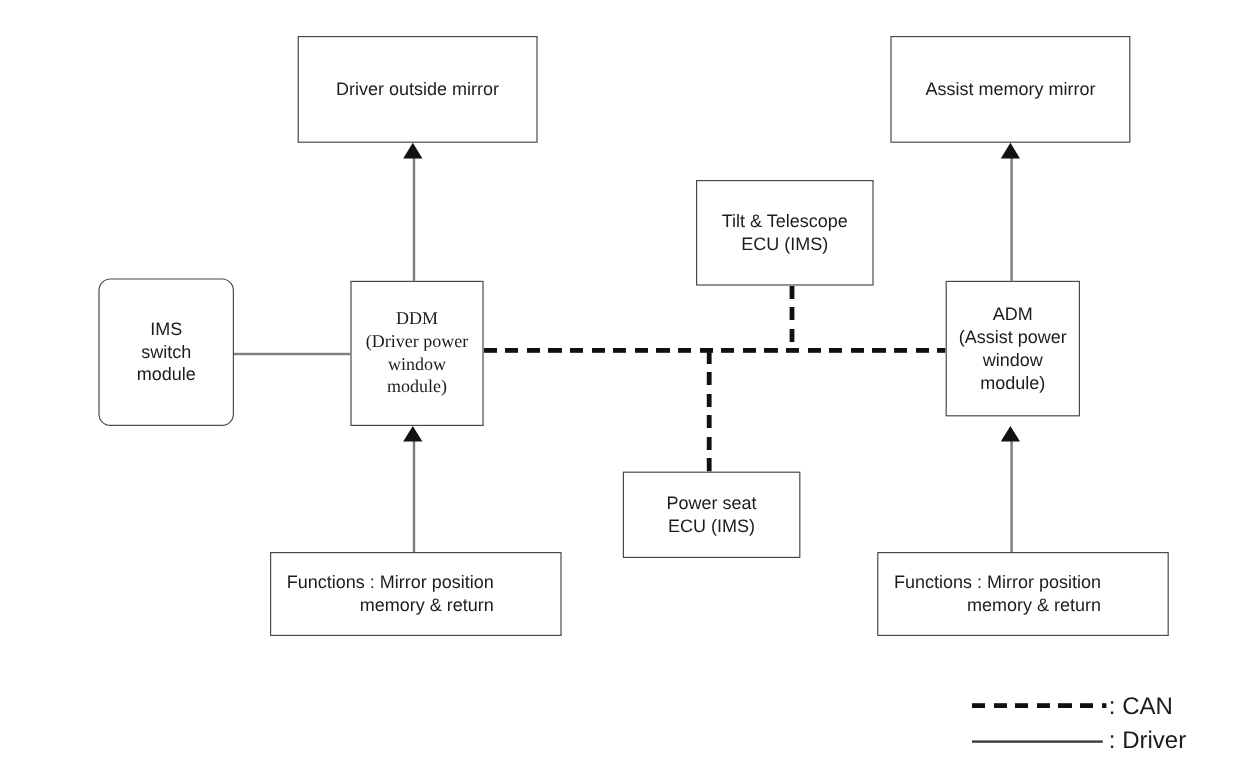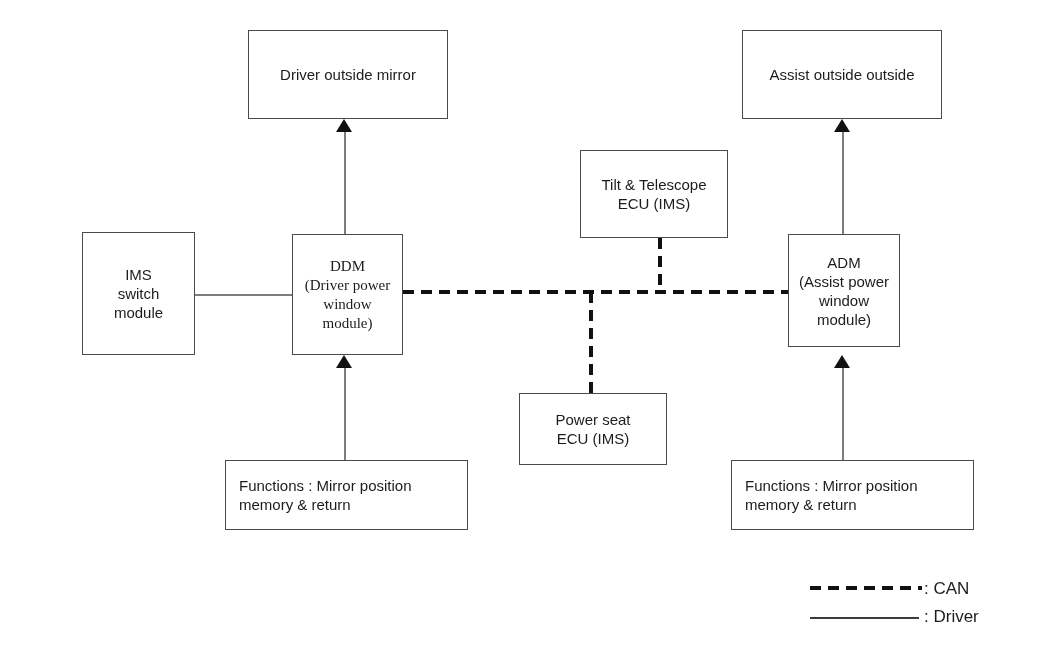--- a/index.html
+++ b/index.html
@@ -30,29 +30,29 @@
     justify-content: center;
     text-align: center;
     color: var(--text);
     font-size: 15px;
     line-height: 19px;
     white-space: pre-line;
     z-index: 2;
   }
   .box.left-text {
     justify-content: flex-start;
-    text-align: left;
+    text-align: right;
     padding-left: 13px;
   }
 
   
   .b-driver-mirror  { left: 248px; top: 30px;  width: 200px; height: 89px; }
   .b-assist-mirror  { left: 742px; top: 30px;  width: 200px; height: 89px; }
   .b-tilt-telescope { left: 580px; top: 150px; width: 148px; height: 88px; }
-  .b-ims-switch     { left: 82px;  top: 232px; width: 113px; height: 123px; }
+  .b-ims-switch     { left: 82px;  top: 232px; width: 113px; height: 123px; border-radius: 10px; }
   .b-ddm            { left: 292px; top: 234px; width: 111px; height: 121px; font-family: Liberation Serif, serif; }
   .b-adm            { left: 788px; top: 234px; width: 112px; height: 113px; }
   .b-power-seat     { left: 519px; top: 393px; width: 148px; height: 72px; text-align: center; }
   .b-func-left      { left: 225px; top: 460px; width: 243px; height: 70px; }
   .b-func-right     { left: 731px; top: 460px; width: 243px; height: 70px; }
 
   
   .wire-v {
     position: absolute;
     width: 2px;
@@ -114,34 +114,34 @@
   }
   .legend-wiring-line {
     position: absolute;
     left: 810px; top: 617px;
     width: 109px; height: 1.5px;
     background: #3c3c3c;
   }
   .legend-label {
     position: absolute;
     color: var(--text);
-    font-size: 17px;
+    font-size: 20px;
     line-height: 20px;
   }
   .l-can    { left: 924px; top: 579px; }
   .l-wiring { left: 924px; top: 607px; }
 </style>
 </head>
 <body>
 
 <div class="canvas">
 
   <div class="box b-driver-mirror">Driver outside mirror</div>
 
-  <div class="box b-assist-mirror">Assist outside outside</div>
+  <div class="box b-assist-mirror">Assist memory mirror</div>
 
   <div class="box b-tilt-telescope">Tilt &amp; Telescope
 ECU (IMS)</div>
 
   <div class="box b-ims-switch">IMS
 switch
 module</div>
 
   <div class="box b-ddm">DDM
 (Driver power

